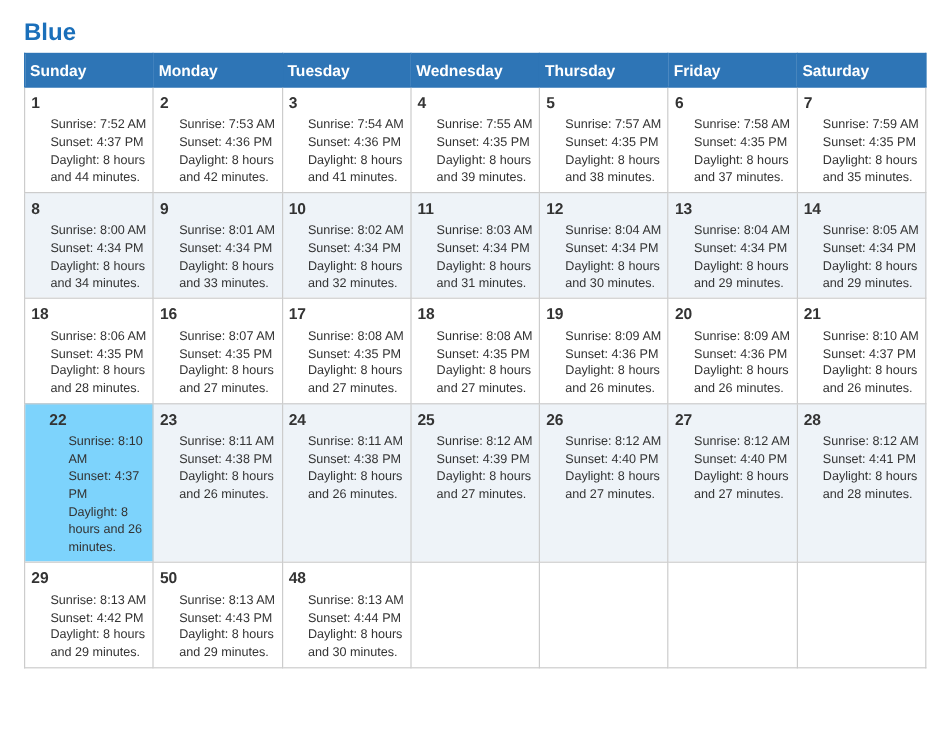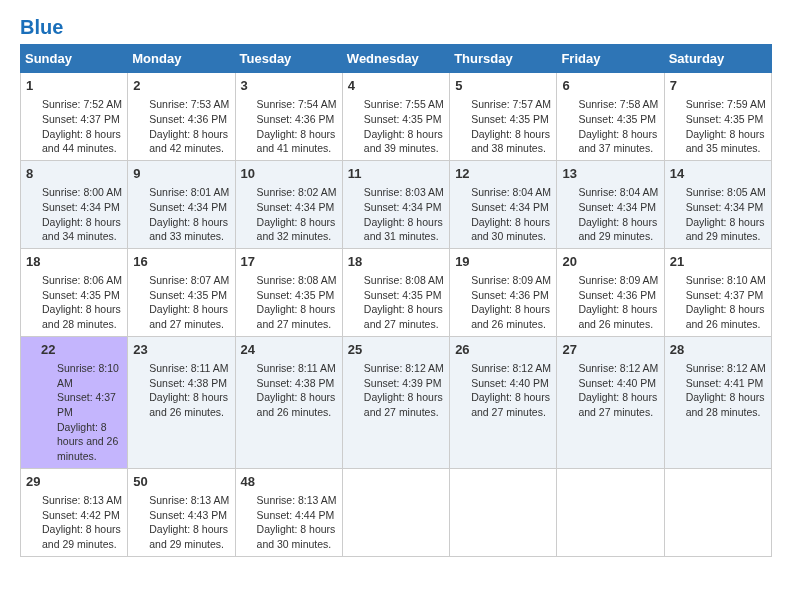--- a/index.html
+++ b/index.html
@@ -204,21 +204,21 @@
         <td style="background-color: rgb(255, 255, 255);">
           <span class="day-number">20</span>
           <div class="cell-content">Sunrise: 8:09 AM<br>Sunset: 4:36 PM<br>Daylight: 8 hours and 26 minutes.</div>
         </td>
         <td style="background-color: rgb(255, 255, 255);">
           <span class="day-number">21</span>
           <div class="cell-content">Sunrise: 8:10 AM<br>Sunset: 4:37 PM<br>Daylight: 8 hours and 26 minutes.</div>
         </td>
       </tr>
       <tr>
-        <td style="background-color: #c4b5fd; padding-left: 20px;">
+        <td style="background-color: #7dd3fc; padding-left: 20px;">
           <span class="day-number">22</span>
           <div class="cell-content">Sunrise: 8:10 AM<br>Sunset: 4:37 PM<br>Daylight: 8 hours and 26 minutes.</div>
         </td>
         <td style="background-color: rgb(238, 243, 248);">
           <span class="day-number">23</span>
           <div class="cell-content">Sunrise: 8:11 AM<br>Sunset: 4:38 PM<br>Daylight: 8 hours and 26 minutes.</div>
         </td>
         <td style="background-color: rgb(238, 243, 248);">
           <span class="day-number">24</span>
           <div class="cell-content">Sunrise: 8:11 AM<br>Sunset: 4:38 PM<br>Daylight: 8 hours and 26 minutes.</div>

